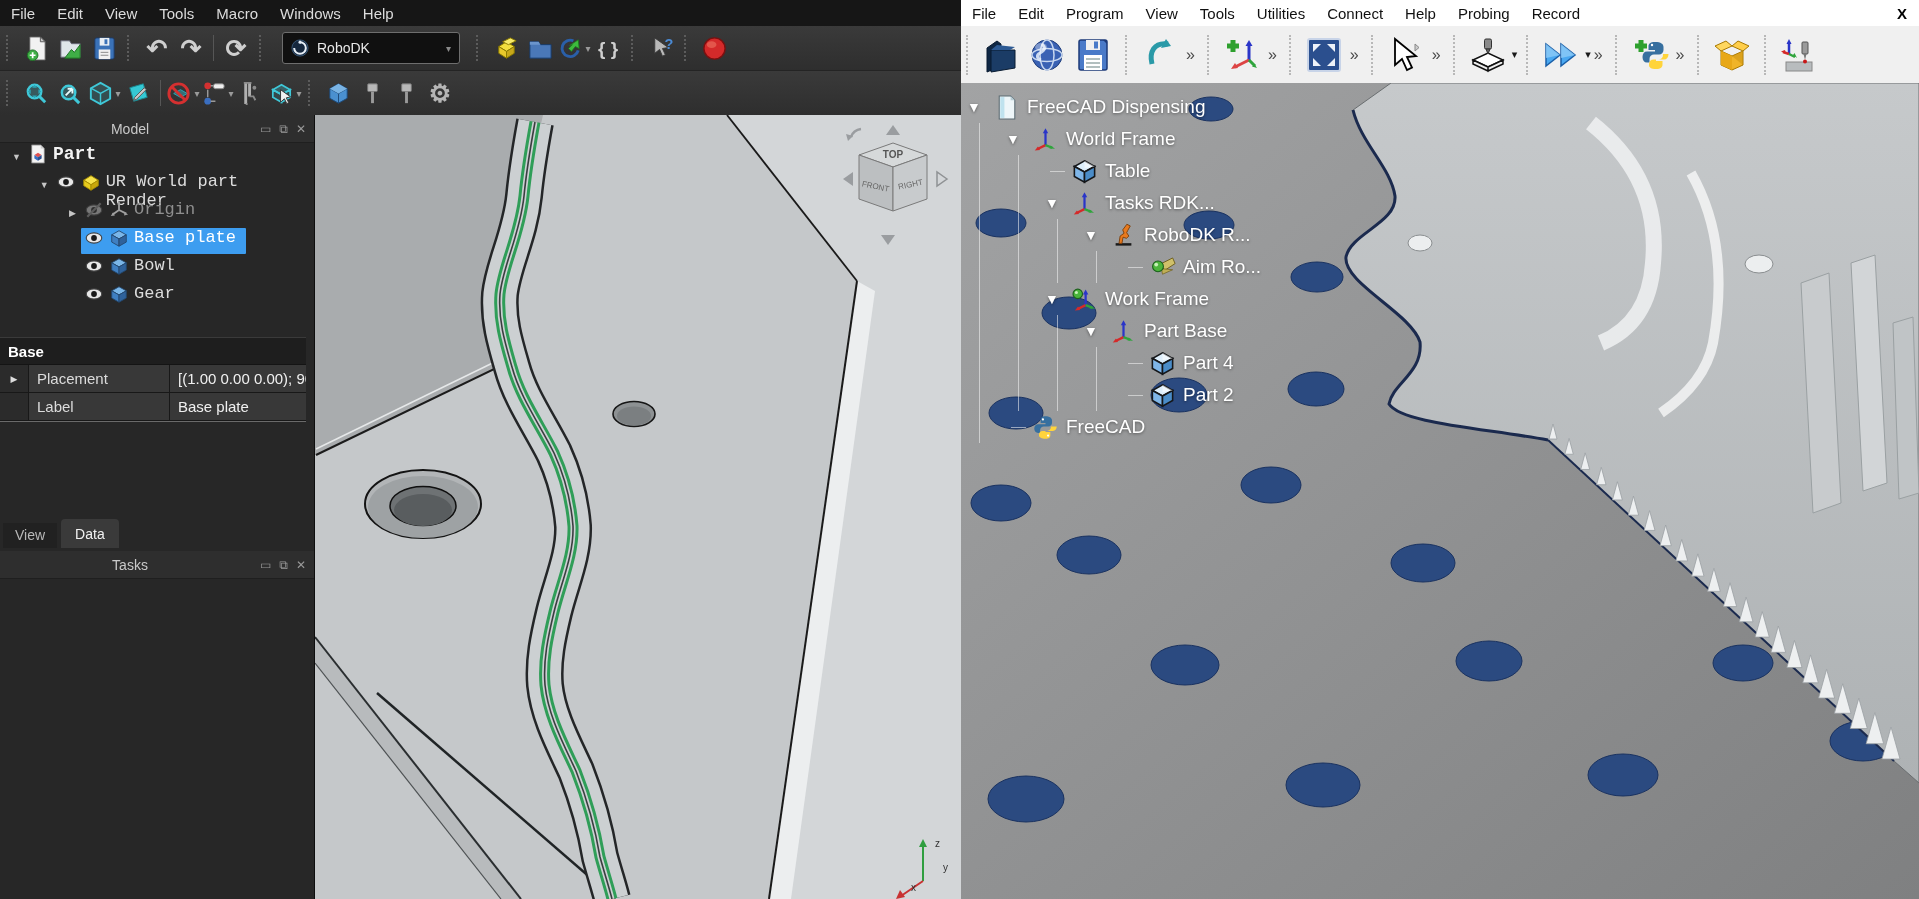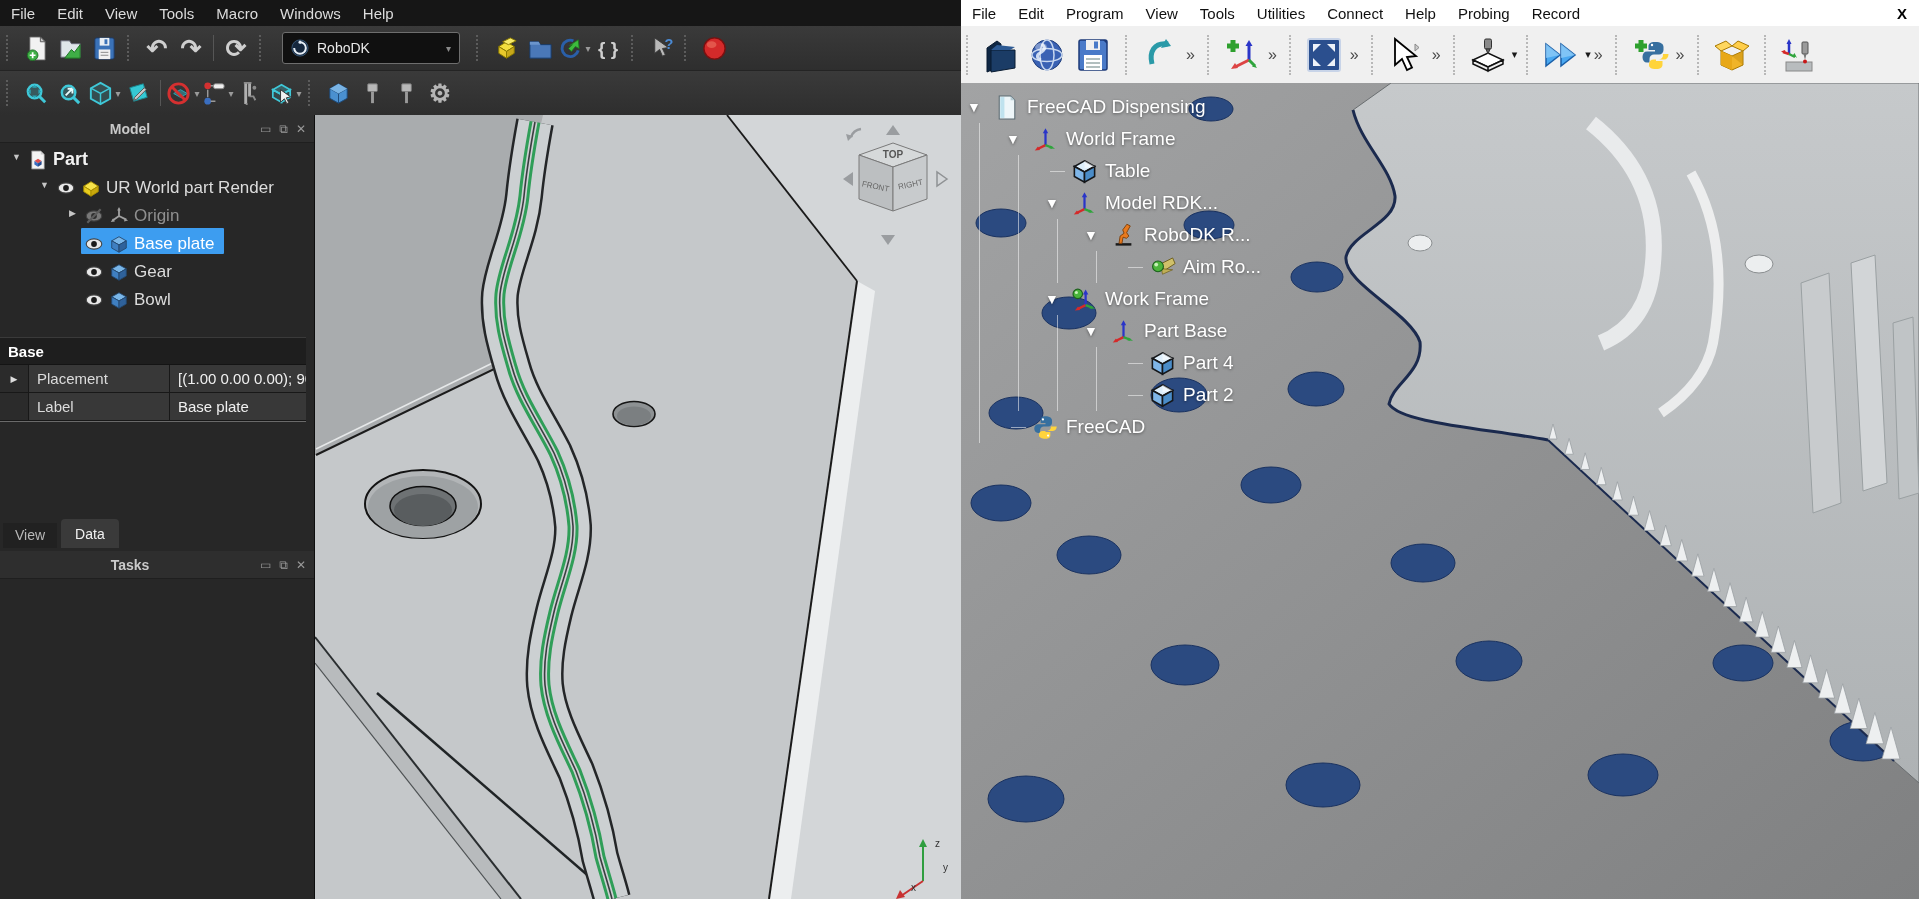--- a/index.html
+++ b/index.html
@@ -16,26 +16,26 @@
   .fcsep{width:1px;height:26px;background:#565656;margin:0 5px;}
   .tbtn{width:34px;height:36px;display:flex;align-items:center;justify-content:center;background:none;border:none;padding:0;}
   .tbtn svg{width:27px;height:27px;}
   .uglyph{font-size:25px;color:#cfcfcf;font-weight:bold;line-height:1;}
   .dd{color:#9a9a9a;font-size:10px;margin-left:1px;}
   .combo{width:160px;height:30px;background:#101010;border:1px solid #6e6e6e;border-radius:3px;display:flex;align-items:center;gap:8px;padding:0 8px;color:#e8e8e8;font-size:14px;margin:0 10px;}
   .combo svg{width:18px;height:18px;}
   .combo .cdd{margin-left:auto;color:#8a8a8a;font-size:10px;}
   .fc-dock{position:absolute;left:0;top:115px;width:314px;bottom:0;background:#272727;border-right:1px solid #0e0e0e;}
   .dock-head{position:absolute;left:0;right:0;height:27px;background:#2e2e2e;display:flex;align-items:center;color:#c9c9c9;font-size:14px;border-bottom:1px solid #1f1f1f;}
-  .dock-head .dtitle{flex:1;text-align:center;font-weight:bold;}
+  .dock-head .dtitle{flex:1;text-align:center;}
   .wctl{color:#9a9a9a;font-size:12px;margin-right:8px;}
   .fc-tree{position:absolute;top:28px;left:0;right:0;}
   .fc-row{height:28px;display:flex;align-items:center;font-size:17px;color:#dcdcdc;}
   .fc-row .exp{width:17px;text-align:center;font-size:9px;color:#c6c6c6;}
-  .fc-row .rowbox{display:flex;align-items:flex-end;height:26px;padding:0 10px 0 3px;border-radius:1px;gap:5px;}
+  .fc-row .rowbox{display:flex;align-items:flex-start;height:26px;padding:0 10px 0 3px;border-radius:1px;gap:5px;font-family:Liberation Mono, monospace;}
   .fc-row.sel .rowbox{background:#3d9df0;color:#fff;}
   .fc-row.bold{font-weight:bold;color:#f2f2f2;font-size:18px;}
   .fc-row.dim{color:#8f8f8f;}
   .fc-row svg{width:20px;height:20px;}
   .fc-props{position:absolute;top:222px;left:0;right:8px;font-size:15px;}
   .props-head{height:26px;background:#1e1e1e;color:#fff;font-weight:bold;padding-left:8px;display:flex;align-items:center;border-top:1px solid #3a3a3a;border-bottom:1px solid #141414;}
   .prow{display:flex;height:27px;background:#383838;border-bottom:1px solid #181818;}
   .pgut{width:28px;background:#2b2b2b;color:#ddd;display:flex;align-items:center;justify-content:center;font-size:9px;border-right:1px solid #181818;}
   .plab{width:132px;padding-left:8px;display:flex;align-items:center;color:#dcdcdc;border-right:1px solid #181818;}
   .pval{flex:1;padding-left:8px;display:flex;align-items:center;color:#f0f0f0;white-space:nowrap;overflow:hidden;}
@@ -386,40 +386,40 @@
                   <circle cx="9" cy="9" r="2.6" fill="#1a1a1a"></circle>
                 </svg>
               </span>
               <span style="display: inline-flex;">
                 <svg viewBox="0 0 22 22">
                   <path d="M3 7.5L11 3l8 4.5L11 12z" fill="#7ab6e8" stroke="#23486e"></path>
                   <path d="M3 7.5v8L11 20v-8z" fill="#3f7fc1" stroke="#23486e"></path>
                   <path d="M19 7.5v8L11 20v-8z" fill="#2f629b" stroke="#23486e"></path>
                 </svg>
               </span>
-              <span>Gear</span>
+              <span>Bowl</span>
             </span>
           </div>
           <div class="fc-row" style="padding-left: 64px;">
             <span class="exp"></span>
             <span class="rowbox">
               <span style="display: inline-flex;">
                 <svg viewBox="0 0 18 18">
                   <ellipse cx="9" cy="9" rx="7" ry="4.6" fill="#e8e8e8" stroke="#444"></ellipse>
                   <circle cx="9" cy="9" r="2.6" fill="#1a1a1a"></circle>
                 </svg>
               </span>
               <span style="display: inline-flex;">
                 <svg viewBox="0 0 22 22">
                   <path d="M3 7.5L11 3l8 4.5L11 12z" fill="#7ab6e8" stroke="#23486e"></path>
                   <path d="M3 7.5v8L11 20v-8z" fill="#3f7fc1" stroke="#23486e"></path>
                   <path d="M19 7.5v8L11 20v-8z" fill="#2f629b" stroke="#23486e"></path>
                 </svg>
               </span>
-              <span>Bowl</span>
+              <span>Gear</span>
             </span>
           </div>
         </div>
 
       <div class="fc-props">
         <div class="props-head">Base</div>
         <div id="fc-props-rows">
             <div class="prow">
               <span class="pgut">▶</span>
               <span class="plab">Placement</span>
@@ -815,21 +815,21 @@
             <span class="ricon">
               <svg viewBox="0 0 24 24">
                 <path d="M12 17V5" stroke="#2a35c8" stroke-width="2"></path>
                 <path d="M12 2l-2.4 4.5h4.8z" fill="#2a35c8"></path>
                 <path d="M12 17L5 20.5" stroke="#d42a2a" stroke-width="2"></path>
                 <path d="M2.5 21.8l4.6-.4-1.8-3.2z" fill="#d42a2a"></path>
                 <path d="M12 17l6 2.4" stroke="#2fa43c" stroke-width="2"></path>
                 <path d="M20.5 20.3l-4-2.9-1 2.7z" fill="#2fa43c"></path>
               </svg>
             </span>
-            <span class="rlabel">Model RDK...</span>
+            <span class="rlabel">Tasks RDK...</span>
           </div>
           <div class="rdk-row">
             <span class="guide"></span>
             <span class="guide"></span>
             <span class="guide"></span>
             <span class="rexp">▼</span>
             <span class="ricon">
               <svg viewBox="0 0 24 24">
                 <path d="M5 21h14v-2.2H5z" fill="#1a1a1a"></path>
                 <path d="M8 19l1-6.5 3.5-2.5-1.2-3L15 2l3 1.5-2.2 4-1 2 2 3-2.2 2-3-1-1 5.5z" fill="#e87a1e" stroke="#7a3c08" stroke-width="0.8"></path>

